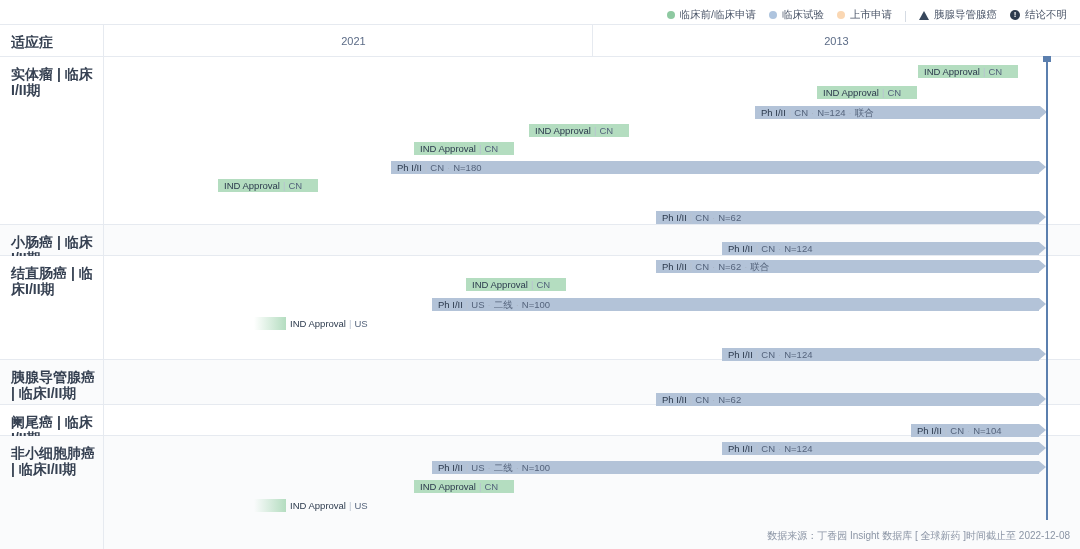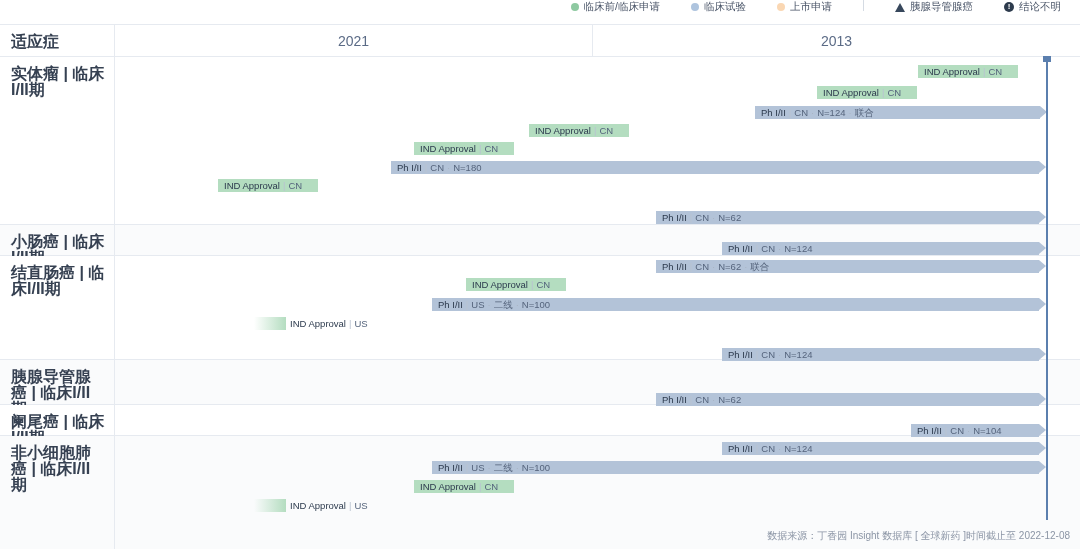--- a/index.html
+++ b/index.html
@@ -8,22 +8,22 @@
     background:#ffffff;
     font-family:"Liberation Sans","DejaVu Sans",sans-serif;
     color:#3d4759;
     overflow:hidden;
     position:relative;
   }
 
   
   #legend{
     position:absolute;left:0;top:0;width:1080px;height:22px;
-    display:flex;align-items:flex-start;justify-content:flex-end;
-    padding-right:19px;box-sizing:border-box;gap:18px;
+    display:flex;align-items:flex-end;justify-content:flex-end;
+    padding-right:13px;box-sizing:border-box;
   }
   .lg-item{display:flex;align-items:center;margin-left:13px;font-size:10.5px;color:#4a5568;white-space:nowrap;}
   .lg-dot{width:8px;height:8px;border-radius:50%;margin-right:5px;display:inline-block;}
   .lg-tri{width:0;height:0;border-left:5px solid transparent;border-right:5px solid transparent;border-bottom:9px solid #37475c;margin-right:5px;display:inline-block;}
   .lg-excl{width:10px;height:10px;border-radius:50%;background:#2d3b4d;color:#fff;font-size:8px;line-height:10px;text-align:center;font-weight:bold;margin-right:5px;display:inline-block;}
   .lg-sep{width:1px;height:11px;background:#d5dbe3;margin-left:13px;}
 
   
   #grid{
     position:absolute;left:0;top:24px;width:1080px;height:496px;
@@ -32,35 +32,35 @@
   }
   .row{
     position:relative;
     border-bottom:1px solid #e6eaf0;
     box-sizing:border-box;
     background:#ffffff;
   }
   .row.alt{background:#fafbfc;}
   .row.head{background:#ffffff;}
   .lcell{
-    position:absolute;left:0;top:0;width:115px;height:100%;
+    position:absolute;left:0;top:0;width:104px;height:100%;
     box-sizing:border-box;
     border-right:1px solid #e6eaf0;
     padding:9px 8px 0 11px;
-    font-size:16px;font-weight:bold;color:#364152;line-height:16px;
+    font-size:14px;font-weight:bold;color:#364152;line-height:16px;
   }
   .rcell{position:absolute;left:115px;top:0;right:0;height:100%;}
 
   
   #hdr{height:32px;}
   #hdr .lcell{padding-top:9px;font-weight:bold;}
   .yr{
     position:absolute;top:0;height:100%;
     display:flex;align-items:center;justify-content:center;
-    font-size:14px;color:#5b6b86;font-weight:normal;
+    font-size:11px;color:#5b6b86;font-weight:normal;
     box-sizing:border-box;
   }
   #yr2021{left:0;width:478px;border-right:1px solid #e6eaf0;}
   #yr2022{left:478px;right:0;}
 
   
   .bar{
     position:absolute;height:13px;
     font-size:9.5px;line-height:13px;
     white-space:nowrap;box-sizing:border-box;

